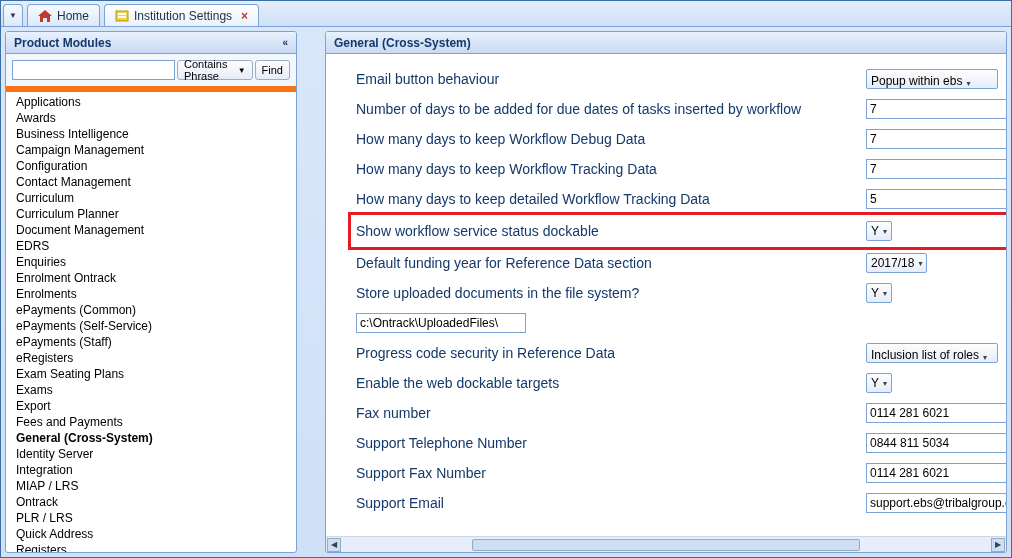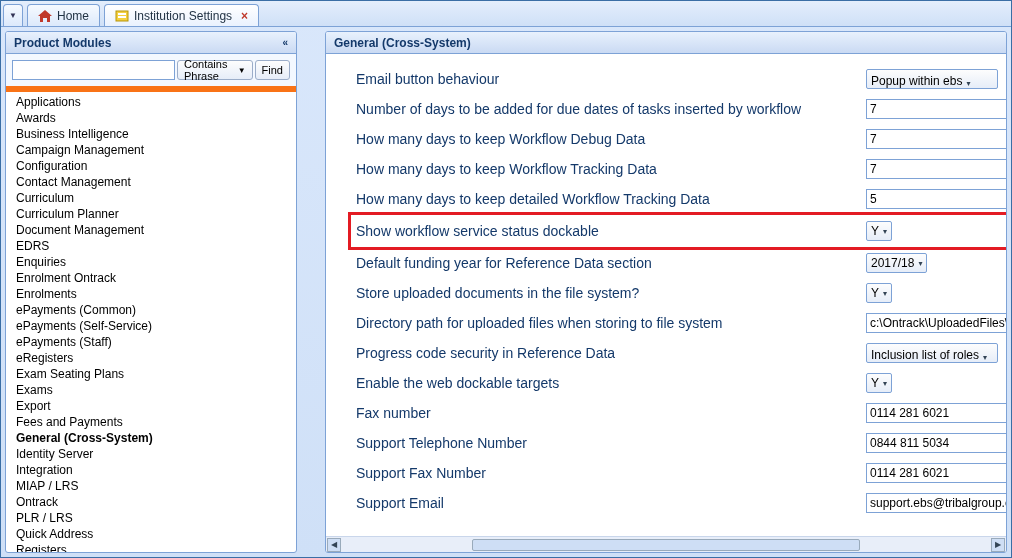--- a/index.html
+++ b/index.html
@@ -365,21 +365,20 @@
                 </div></div>
             </div>
             <div class="row">
               <div class="lbl">Store uploaded documents in the file system?</div>
               <div class="ctrl"><div class="sel mini">
                   <span>Y</span>
                   <span class="car">▾</span>
                 </div></div>
             </div>
             <div class="row">
-              <div class="lbl">Directory path for uploaded files when storing to file system</div>
               <div class="ctrl"><input type="text" value="c:\Ontrack\UploadedFiles\" style=""></div>
             </div>
             <div class="row">
               <div class="lbl">Progress code security in Reference Data</div>
               <div class="ctrl"><div class="sel wide">
                   <span>Inclusion list of roles</span>
                   <span class="car">▾</span>
                 </div></div>
             </div>
             <div class="row">

